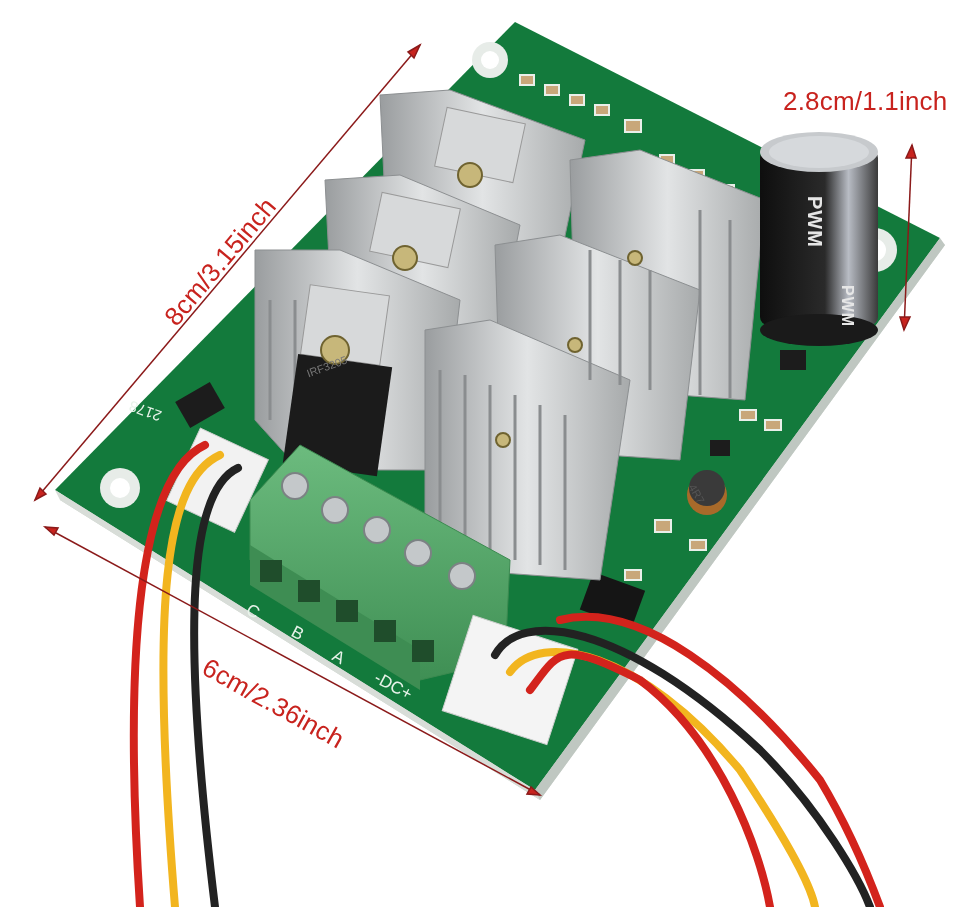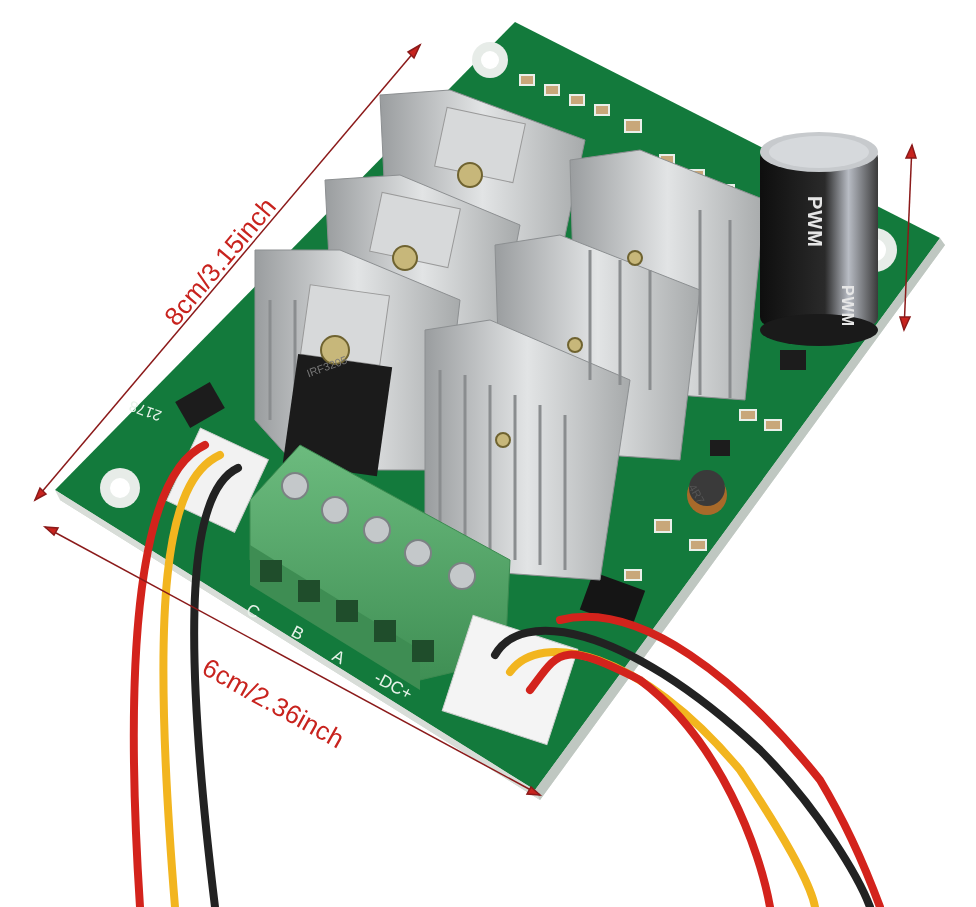--- a/index.html
+++ b/index.html
@@ -168,20 +168,21 @@
         <polygon points="420,45 408,52 414,58"></polygon>
       <line x1="45" y1="527" x2="540" y2="795"></line>
       <polygon points="45,527 58,528 54,535"></polygon>
         <polygon points="540,795 527,794 531,787"></polygon>
       <line x1="912" y1="145" x2="904" y2="330"></line>
       <polygon points="912,145 906,158 916,158"></polygon>
         <polygon points="904,330 900,317 910,317"></polygon>
     </g>
   </svg>
 
+  <div class="dim-label" style="left:783px; top:86px;">2.8cm/1.1inch</div>
   <div class="dim-label" style="left:158px; top:312px; transform: rotate(-50deg);">8cm/3.15inch</div>
   <div class="dim-label" style="left:212px; top:652px; transform: rotate(29deg);">6cm/2.36inch</div>
 
   <div class="silk" style="left:252px; top:600px; transform: rotate(28deg);">C</div>
   <div class="silk" style="left:297px; top:622px; transform: rotate(28deg);">B</div>
   <div class="silk" style="left:338px; top:646px; transform: rotate(28deg);">A</div>
   <div class="silk" style="left:380px; top:668px; transform: rotate(28deg);">-DC+</div>
   <div class="silk" style="left:158px; top:425px; transform: rotate(-160deg); font-size:15px;">2178</div>
 
   <div class="cap-text" style="left:826px; top:196px; transform: rotate(90deg);">PWM</div>

